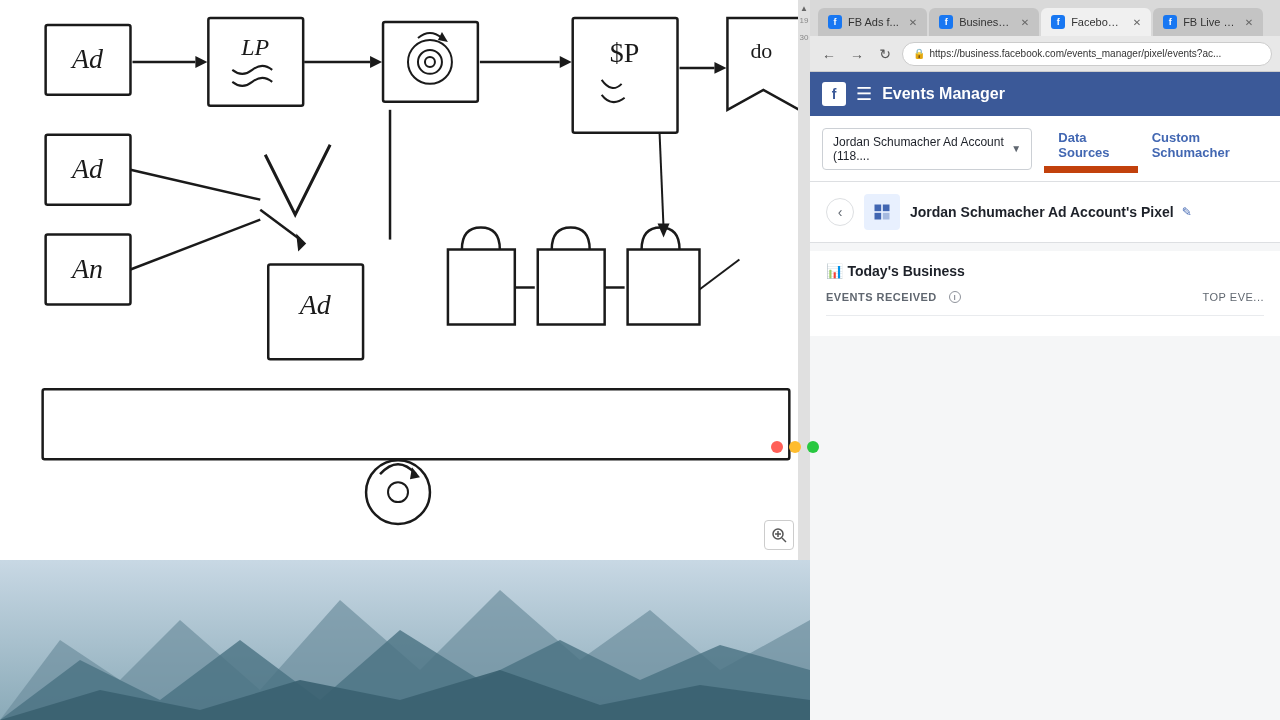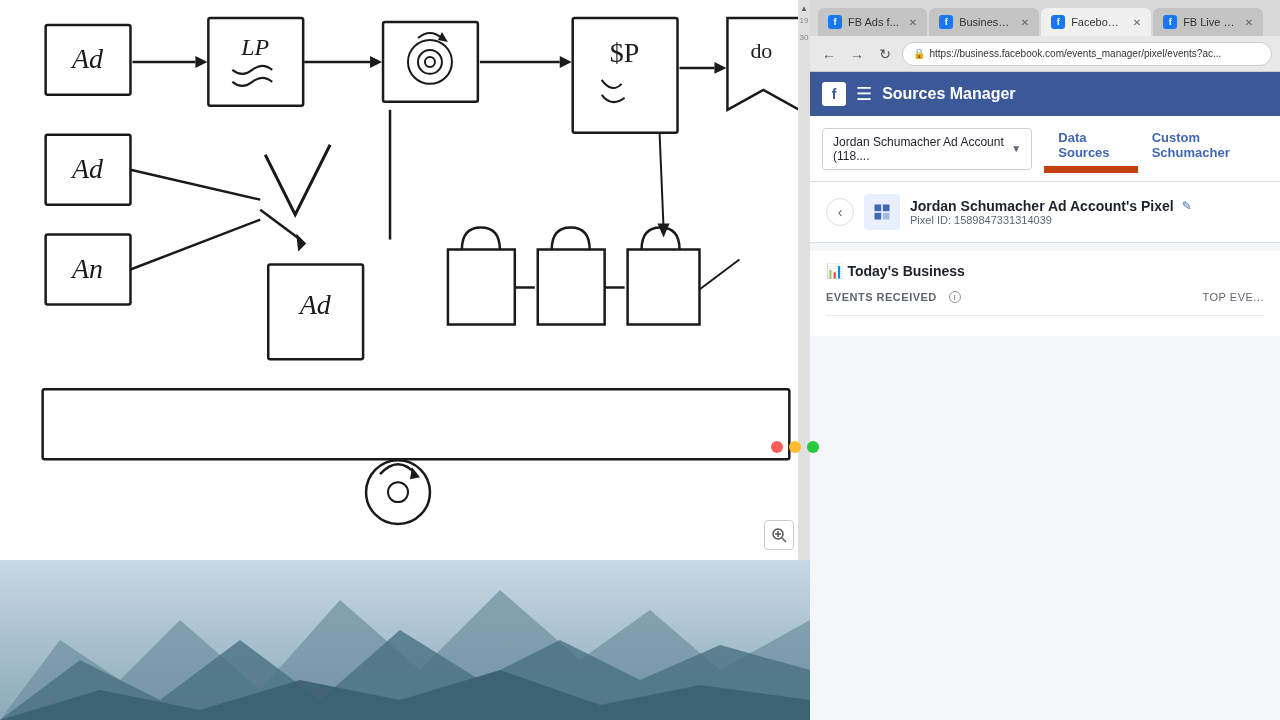--- a/index.html
+++ b/index.html
@@ -597,21 +597,21 @@
     <div class="nav-btn">↻</div>
     <div class="url-bar">
       <span class="lock-icon">🔒</span>
       <span style="font-size:10px; color:#333;">https://business.facebook.com/events_manager/pixel/events?ac...</span>
     </div>
   </div>
 
   <div class="fb-header">
     <div class="fb-logo">f</div>
     <span class="hamburger-icon">☰</span>
-    <span class="fb-title">Sources Manager</span>
+    <span class="fb-title">Events Manager</span>
   </div>
 
   <div class="fb-content">
 
     <div class="account-bar">
       <div class="account-selector">
         <span style="font-size:12px; color:#1d2129;">Jordan Schumacher Ad Account (118....</span>
         <span class="account-chevron">▼</span>
       </div>
       <div class="nav-tabs">
@@ -635,21 +635,20 @@
             <rect x="13" y="3" width="8" height="8" fill="#4267b2"></rect>
             <rect x="3" y="13" width="8" height="8" fill="#4267b2"></rect>
             <rect x="13" y="13" width="8" height="8" fill="#4267b2" opacity="0.4"></rect>
           </svg>
         </div>
         <div class="pixel-info">
           <div style="display:flex; align-items:center; gap:4px;">
             <span class="pixel-name">Jordan Schumacher Ad Account's Pixel</span>
             <span class="edit-icon">✎</span>
           </div>
-          <div class="pixel-id">Pixel ID: 1589847331314039</div>
         </div>
       </div>
     </div>
 
     <div class="activity-section">
       <div class="activity-title">
         <span style="font-size:14px;">📊</span>
         <span>Today's Business</span>
       </div>
       <div class="activity-labels">

